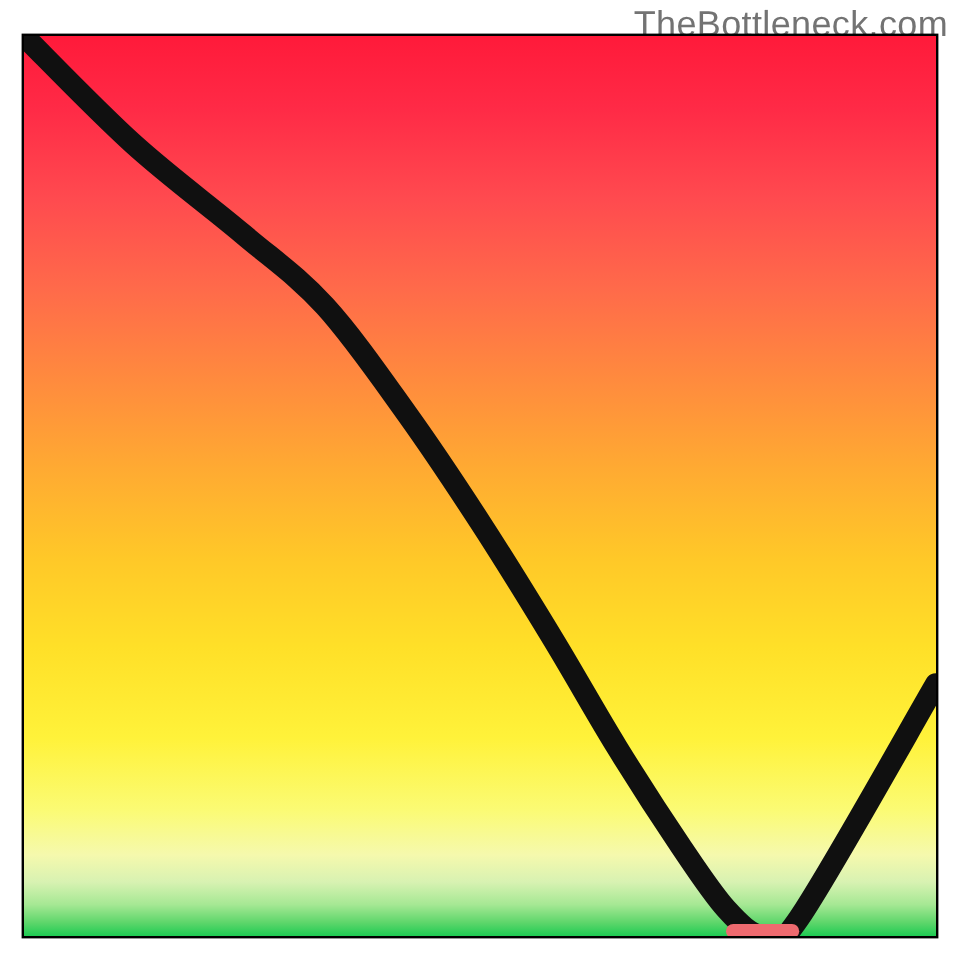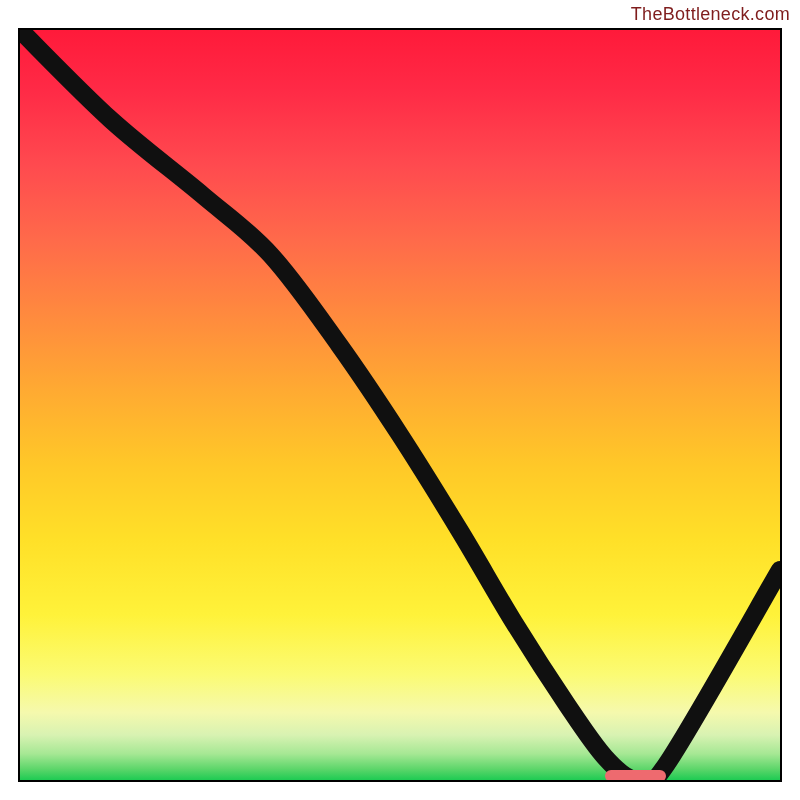--- a/index.html
+++ b/index.html
@@ -12,22 +12,22 @@
   }
   .chart-wrap {
     position: relative;
     width: 800px;
     height: 800px;
   }
   .watermark {
     position: absolute;
     top: 4px;
     right: 10px;
-    color: #7f1d1d;
-    font-size: 18px;
+    color: #737373;
+    font-size: 30px;
     letter-spacing: 0.3px;
     user-select: none;
   }
   .plot-area {
     position: absolute;
     left: 18px;
     top: 28px;
     width: 764px;
     height: 754px;
     

